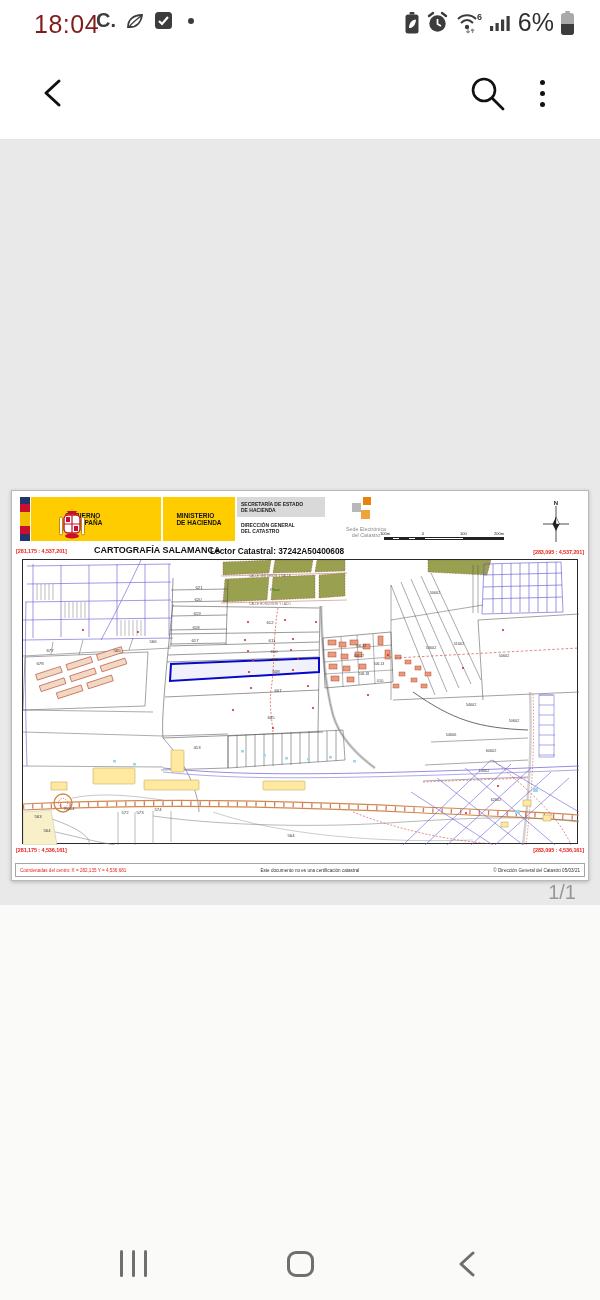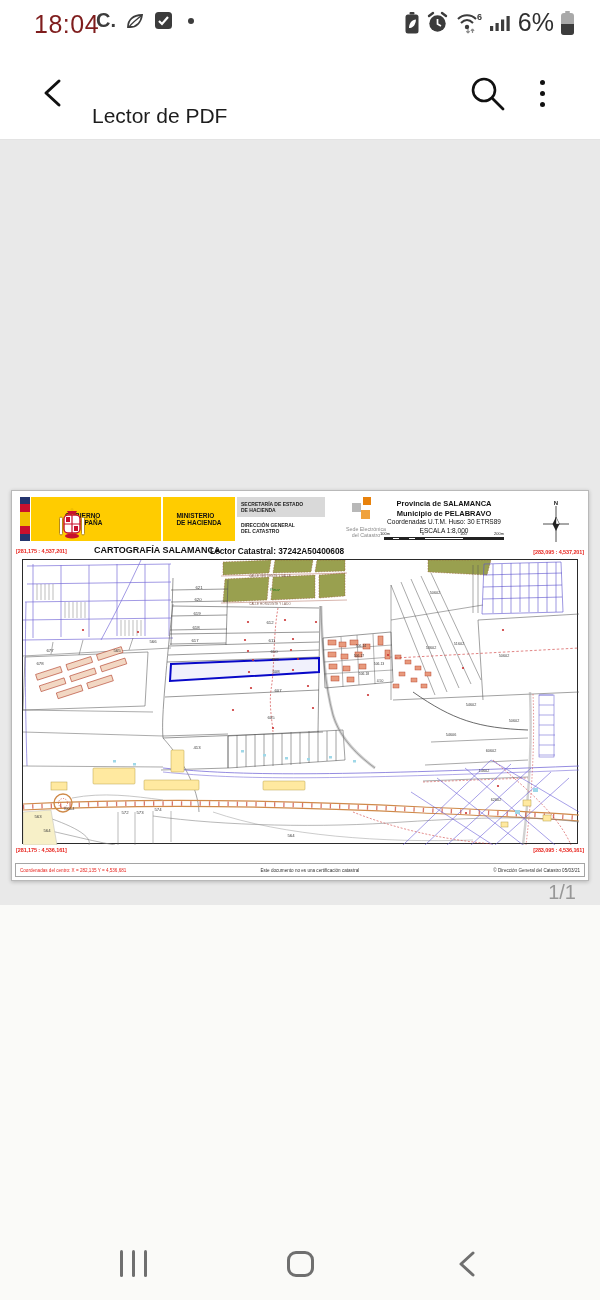--- a/index.html
+++ b/index.html
@@ -133,21 +133,20 @@
             <span class="fill"></span>
           </span>
       </span>
     </div>
   </div>
 
   <div class="appheader">
     <svg class="ah-back" viewBox="0 0 26 30">
       <path d="M19 3 L6 15 L19 27" stroke="#111" stroke-width="3" fill="none" stroke-linecap="round" stroke-linejoin="round"></path>
     </svg>
-    <div class="ah-sub">Lector de PDF</div>
     <svg class="ah-search" viewBox="0 0 42 42">
       <circle cx="18" cy="18" r="11" stroke="#111" stroke-width="2.6" fill="none"></circle>
       <path d="M27 27 L37 37" stroke="#111" stroke-width="2.8" stroke-linecap="round"></path>
     </svg>
     <div class="ah-menu">
         <i></i>
         <i></i>
         <i></i>
       </div>
   </div>
@@ -189,26 +188,20 @@
     <div class="dirtxt">DIRECCIÓN GENERAL
 DEL CATASTRO</div>
     <div class="sede">
       <span class="sq" style="left:18px;top:7px;width:9px;height:9px;background:#b8b8b8"></span>
       <span class="sq" style="left:29px;top:1px;width:8px;height:8px;background:#e8820c"></span>
       <span class="sq" style="left:27px;top:14px;width:9px;height:9px;background:#f0a23c"></span>
       <span class="sedetxt">Sede Electrónica
 del Catastro</span>
     </div>
 
-    <div class="info">
-      <div class="inf-b">Provincia de SALAMANCA</div>
-      <div class="inf-b">Municipio de PELABRAVO</div>
-      <div class="inf-n">Coordenadas U.T.M. Huso: 30 ETRS89</div>
-      <div class="inf-n">ESCALA 1:8,000</div>
-    </div>
     <div class="scalebar">
       <div class="sb-labels">
         <span style="left:0">100m</span>
         <span style="left:42px">0</span>
         <span style="left:80px">100</span>
         <span style="left:114px">200m</span>
       </div>
       <div class="sb-seg" style="left:4px;width:8px;background:#222"></div>
       <div class="sb-seg" style="left:12px;width:8px;background:#fff"></div>
       <div class="sb-seg" style="left:20px;width:8px;background:#222"></div>

